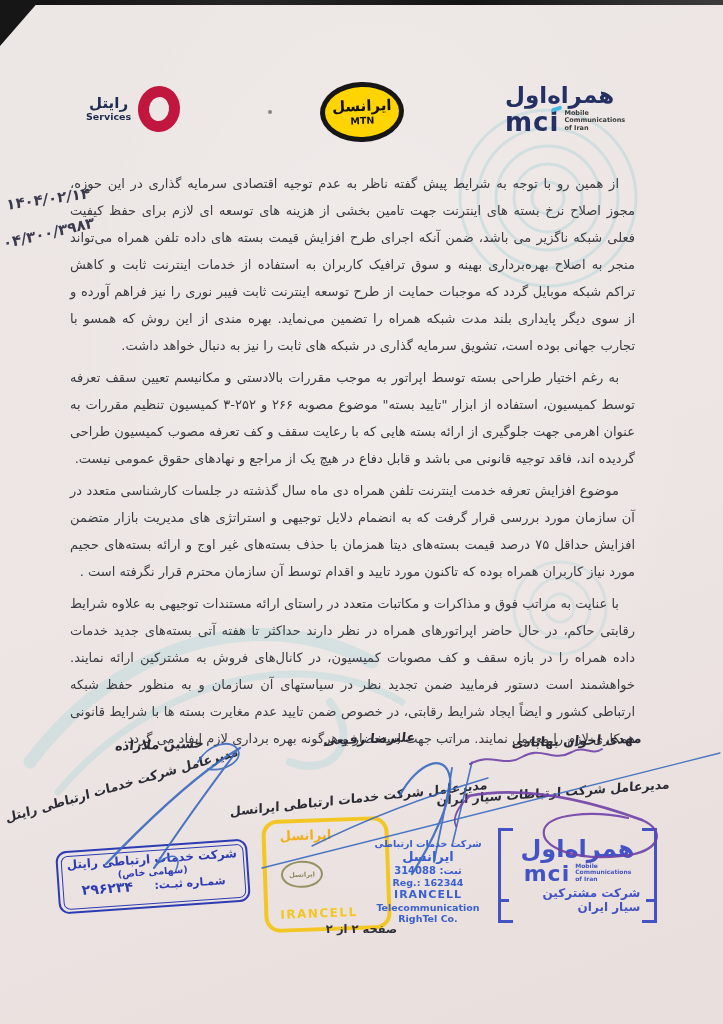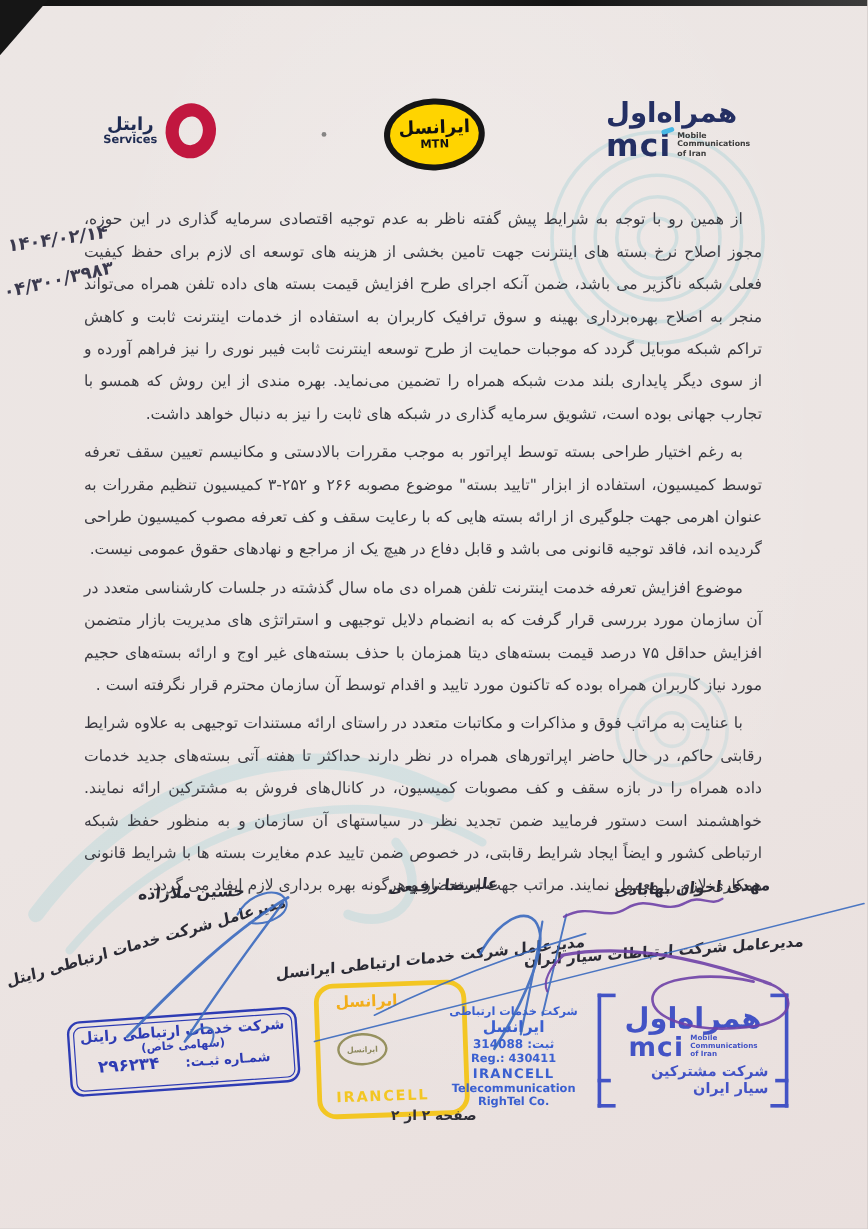--- a/index.html
+++ b/index.html
@@ -176,21 +176,21 @@
   <div class="stamp-iry">
     <div class="iry-fa">ایرانسل</div>
     <div class="iry-oval">ایرانسل</div>
     <div class="iry-en">IRANCELL</div>
   </div>
 
   <div class="stamp-irb">
     <div class="irb1">شرکت خدمات ارتباطی</div>
     <div class="irb2">ایرانسل</div>
     <div class="irb3">ثبت: 314088</div>
-    <div class="irb4">Reg.: 430411</div>
+    <div class="irb4">Reg.: 162344</div>
     <div class="irb5">IRANCELL</div>
     <div class="irb6">Telecommunication</div>
     <div class="irb7">RighTel Co.</div>
   </div>
 
   <div class="stamp-mci">
     <div class="br br-l"></div>
     <div class="br br-r"></div>
     <div class="smci-fa">همراه‌اول</div>
     <div class="smci-row">

